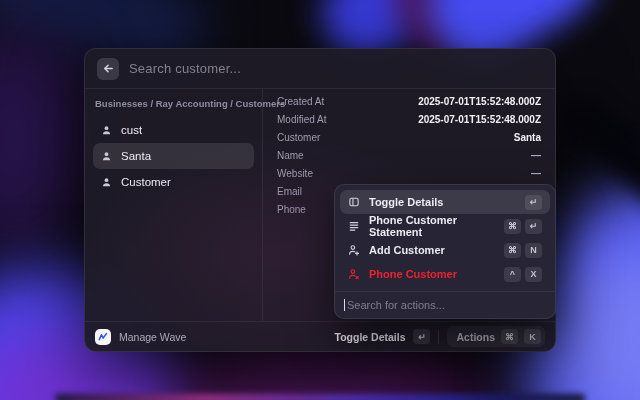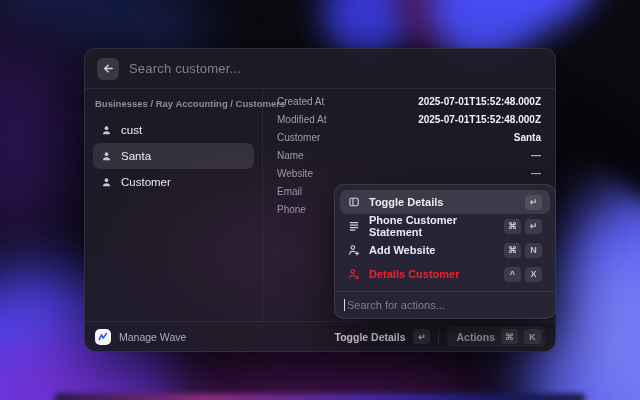--- a/index.html
+++ b/index.html
@@ -241,37 +241,37 @@
 
       <div class="menu-item">
         <span class="icn">
           <svg width="12" height="12" viewBox="0 0 16 16" fill="none" stroke="currentColor" stroke-width="1.5" stroke-linecap="round">
               <circle cx="6.5" cy="4.8" r="2.4"></circle>
               <path d="M2.2 13.5c0-2.4 1.9-3.7 4.3-3.7 1 0 1.9.2 2.6.6"></path>
               <line x1="12" y1="10.5" x2="12" y2="14.5"></line>
               <line x1="10" y1="12.5" x2="14" y2="12.5"></line>
             </svg>
         </span>
-        <span class="menu-label">Add Website</span>
+        <span class="menu-label">Add Customer</span>
         <span class="menu-keys">
           <span class="kbd">⌘</span>
           <span class="kbd">N</span>
         </span>
       </div>
 
       <div class="menu-item danger">
         <span class="icn">
           <svg width="12" height="12" viewBox="0 0 16 16" fill="none" stroke="currentColor" stroke-width="1.5" stroke-linecap="round">
               <circle cx="6.5" cy="4.8" r="2.4"></circle>
               <path d="M2.2 13.5c0-2.4 1.9-3.7 4.3-3.7 1 0 1.9.2 2.6.6"></path>
               <line x1="10.6" y1="11.2" x2="13.6" y2="14.2"></line>
               <line x1="13.6" y1="11.2" x2="10.6" y2="14.2"></line>
             </svg>
         </span>
-        <span class="menu-label">Details Customer</span>
+        <span class="menu-label">Phone Customer</span>
         <span class="menu-keys">
           <span class="kbd">^</span>
           <span class="kbd">X</span>
         </span>
       </div>
     </div>
 
     <div class="popup-search">
       <span class="caret"></span>
       <span class="popup-search-placeholder">Search for actions...</span>

